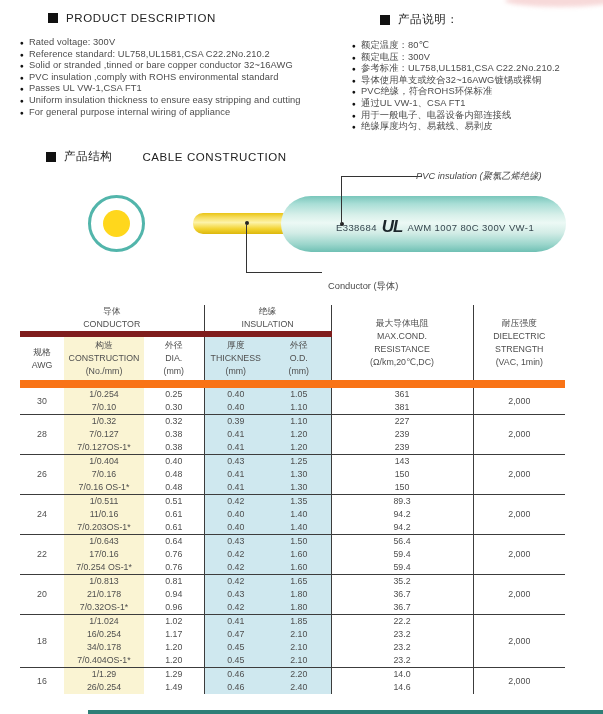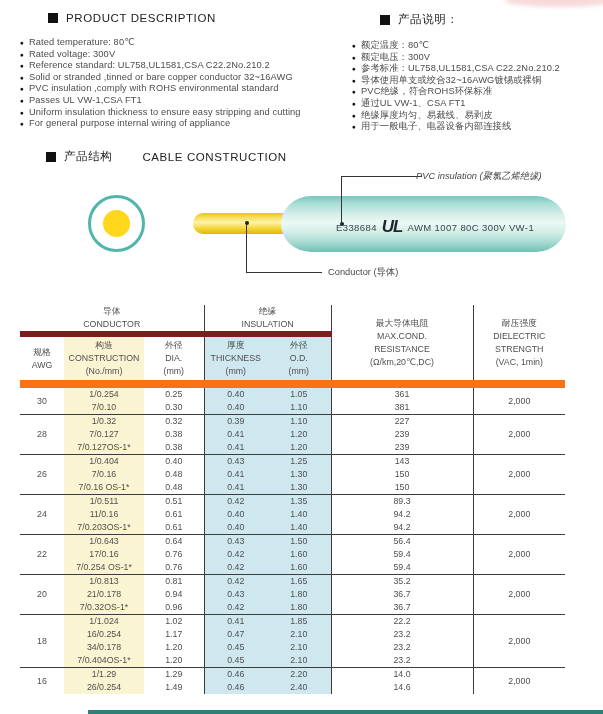--- a/index.html
+++ b/index.html
@@ -51,24 +51,20 @@
 <div class="smudge"></div>
 
 <div class="abs" style="left:20px;top:12px;width:322px;">
   <div class="sec-title">
     <span class="sq"></span>
     <span>PRODUCT DESCRIPTION</span>
   </div>
   <div class="bullets" id="en-bullets">
       <div class="bullet-line">
         <span class="dot">●</span>
-        <span>Rated temperature: 80℃</span>
-      </div>
-      <div class="bullet-line">
-        <span class="dot">●</span>
         <span>Rated voltage: 300V</span>
       </div>
       <div class="bullet-line">
         <span class="dot">●</span>
         <span>Reference standard: UL758,UL1581,CSA C22.2No.210.2</span>
       </div>
       <div class="bullet-line">
         <span class="dot">●</span>
         <span>Solid or stranded ,tinned or bare copper conductor 32~16AWG</span>
       </div>
@@ -116,25 +112,25 @@
       <div class="bullet-line">
         <span class="dot">●</span>
         <span>PVC绝缘，符合ROHS环保标准</span>
       </div>
       <div class="bullet-line">
         <span class="dot">●</span>
         <span>通过UL VW-1、CSA FT1</span>
       </div>
       <div class="bullet-line">
         <span class="dot">●</span>
+        <span>用于一般电子、电器设备内部连接线</span>
+      </div>
+      <div class="bullet-line">
+        <span class="dot">●</span>
         <span>绝缘厚度均匀、易裁线、易剥皮</span>
-      </div>
-      <div class="bullet-line">
-        <span class="dot">●</span>
-        <span>用于一般电子、电器设备内部连接线</span>
       </div>
     </div>
 </div>
 
 <div class="abs sec-title" style="left:18px;top:149px;">
   <span class="sq"></span>
   <span style="margin-right:30px;">产品结构</span>
   <span>CABLE CONSTRUCTION</span>
 </div>
 
@@ -151,21 +147,21 @@
 </div>
 
 <div class="lead-dot" style="left:340px;top:222px;"></div>
 <div class="lead-v" style="left:341px;top:176px;width:1px;height:48px;"></div>
 <div class="lead-h" style="left:341px;top:176px;width:81px;height:1px;"></div>
 <div class="lead-label" style="left:416px;top:170px;font-style:italic;">PVC insulation (聚氯乙烯绝缘)</div>
 
 <div class="lead-dot" style="left:245px;top:221px;"></div>
 <div class="lead-v" style="left:246px;top:224px;width:1px;height:49px;"></div>
 <div class="lead-h" style="left:246px;top:272px;width:76px;height:1px;"></div>
-<div class="lead-label" style="left:328px;top:266px;">Conductor (导体)</div>
+<div class="lead-label" style="left:328px;top:280px;">Conductor (导体)</div>
 
 <table class="spec">
   <colgroup>
     <col style="width:44px">
       <col style="width:80px">
       <col style="width:60px">
     <col style="width:63px">
       <col style="width:64px">
       <col style="width:142px">
       <col style="width:92px">

